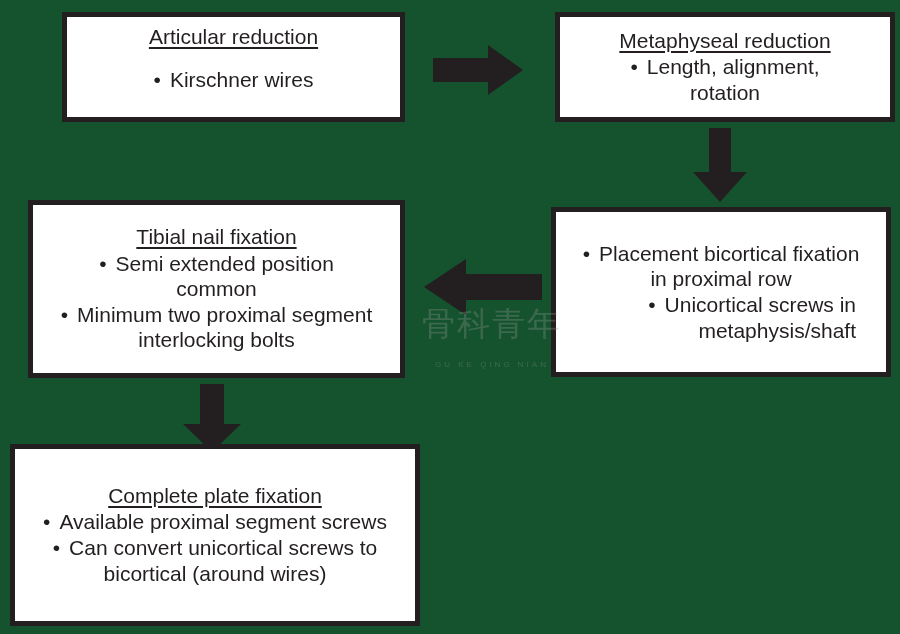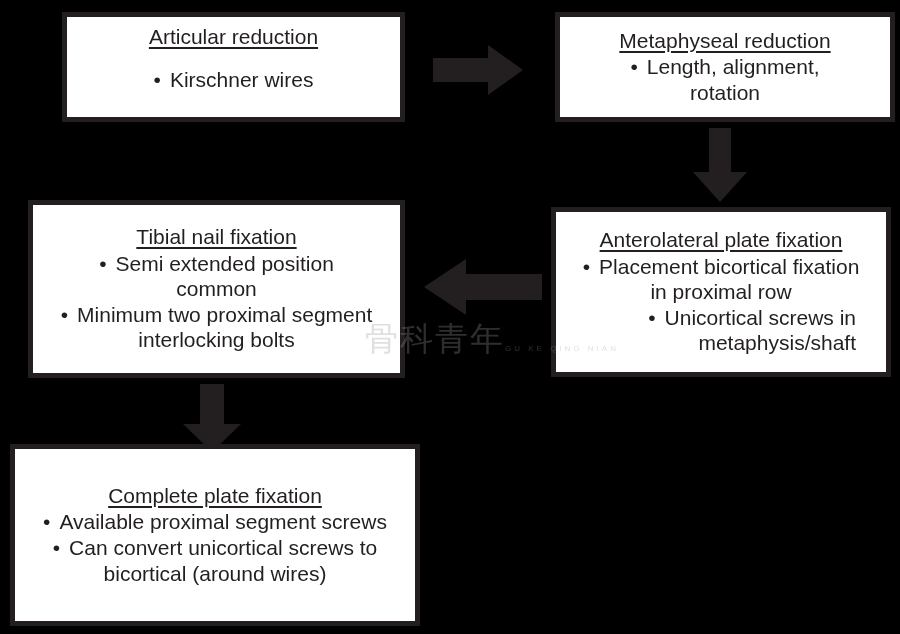--- a/index.html
+++ b/index.html
@@ -7,21 +7,21 @@
     padding: 0;
     background: #ffffff;
   }
   body {
     font-family: "Liberation Sans", sans-serif;
   }
   #canvas {
     position: relative;
     width: 900px;
     height: 634px;
-    background: #000000;
+    background: #14532d;
     overflow: hidden;
   }
 
   
   .node {
     position: absolute;
     box-sizing: border-box;
     border: 5px solid #231f20;
     background: #ffffff;
     display: flex;
@@ -87,21 +87,21 @@
   #watermark {
     position: absolute;
     left: 412px;
     top: 308px;
     width: 160px;
     height: 60px;
     z-index: 5;
     pointer-events: none;
     opacity: 0.30;
     display: flex;
-    flex-direction: row;
+    flex-direction: column;
     align-items: center;
     justify-content: center;
     color: #9a9a9a;
   }
   #watermark .wm-cn {
     font-family: "DejaVu Sans", sans-serif;
     font-size: 33px;
     letter-spacing: 2px;
     line-height: 1;
     white-space: nowrap;
@@ -135,21 +135,20 @@
   </div>
 
   <div class="node" id="node-metaphyseal">
     <div class="node-title">Metaphyseal reduction</div>
     <ul class="node-bullets">
       <li style="padding:0 58px;"><span class="bullet-dot">•</span><span>Length, alignment, rotation</span></li>
     </ul>
   </div>
 
   <div class="node" id="node-anterolat">
-    <div class="node-title">Anterolateral plate fixation</div>
     <ul class="node-bullets">
       <li style="padding:0 18px;"><span class="bullet-dot">•</span><span>Placement bicortical fixation in proximal row</span></li>
       <li style="padding:0 30px;text-align:right;"><span class="bullet-dot">•</span><span>Unicortical screws in metaphysis/shaft</span></li>
     </ul>
   </div>
 
   <div class="node" id="node-complete">
     <div class="node-title">Complete plate fixation</div>
     <ul class="node-bullets">
       <li style="padding:0 18px;"><span class="bullet-dot">•</span><span>Available proximal segment screws</span></li>

